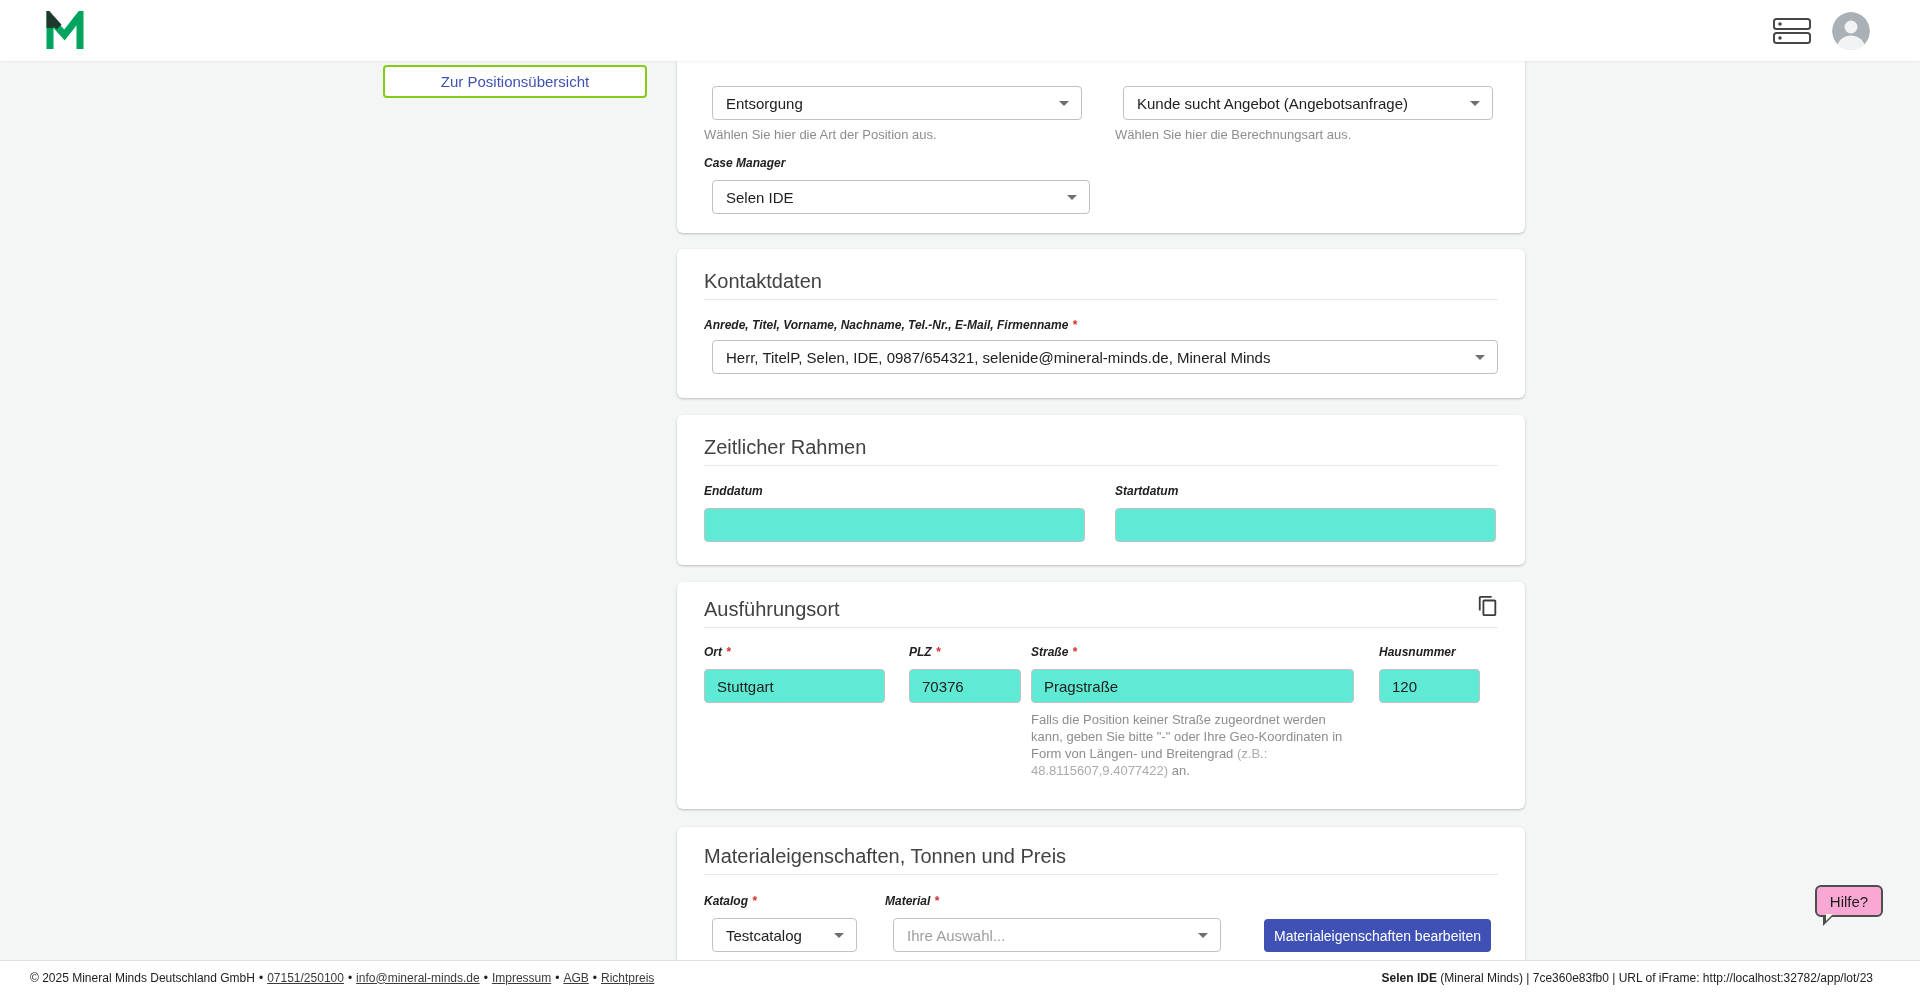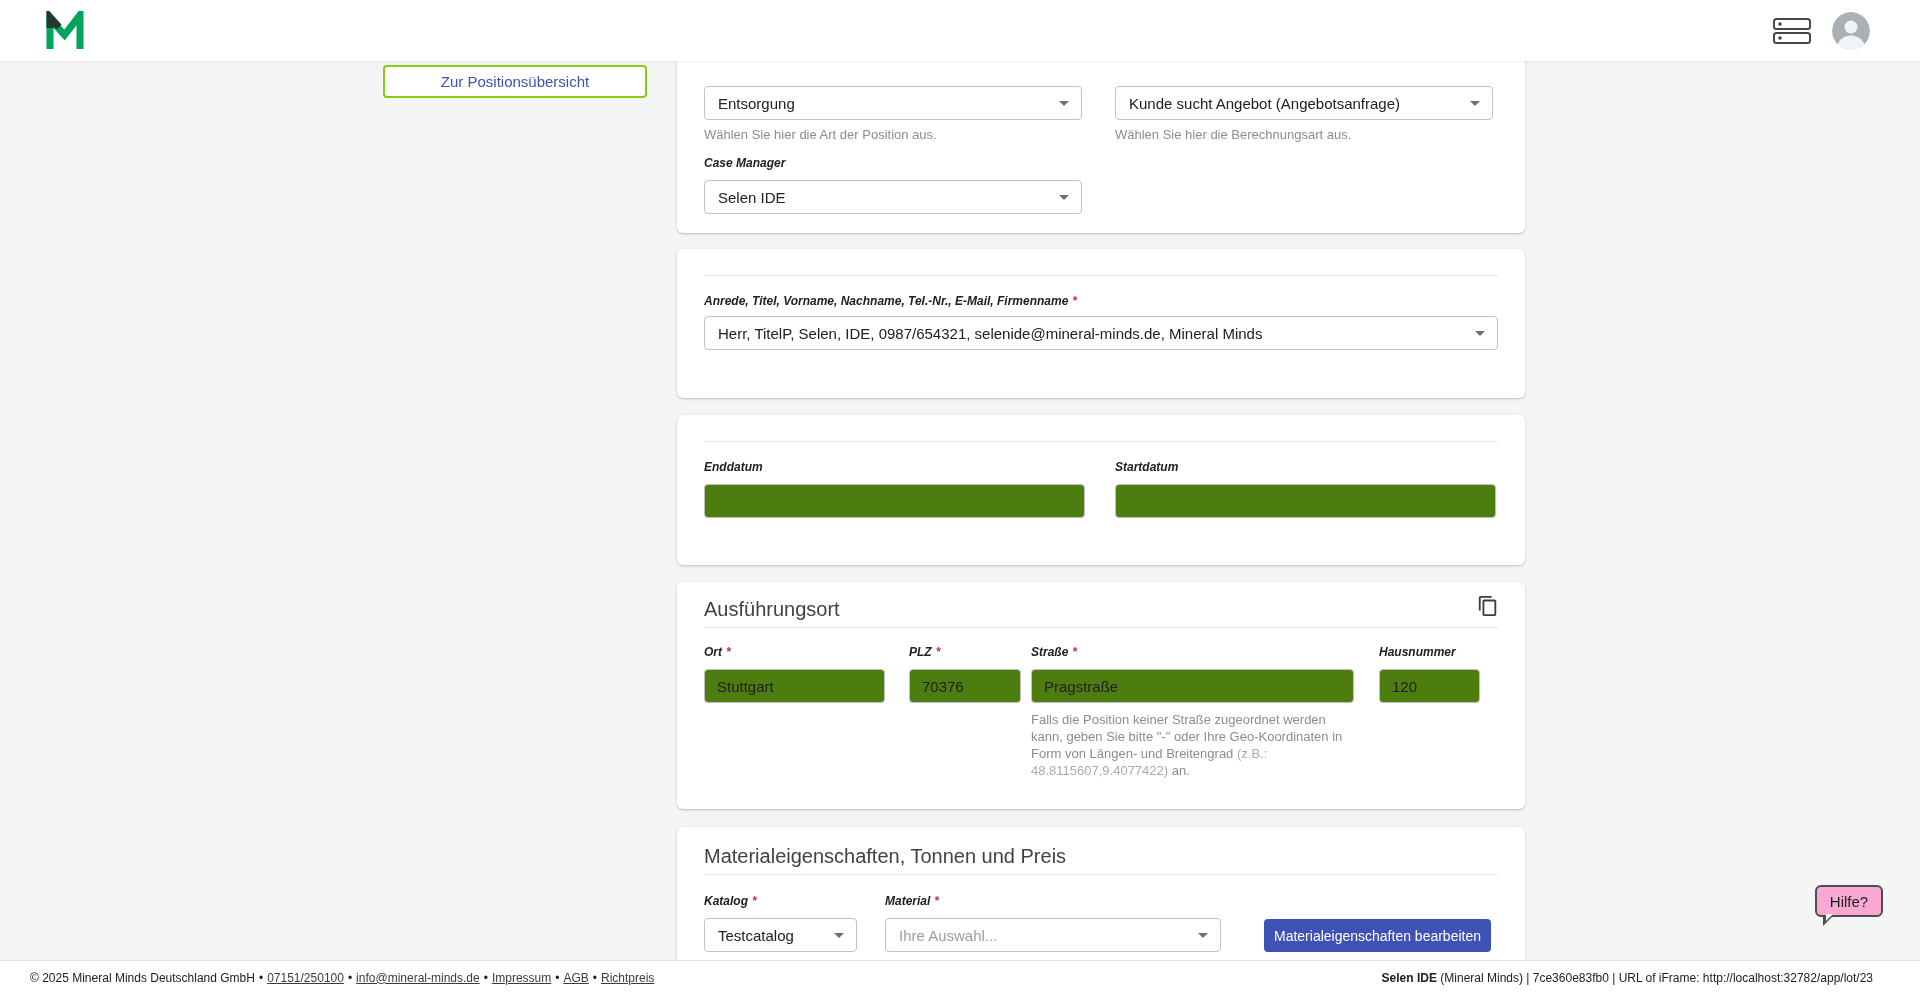--- a/index.html
+++ b/index.html
@@ -27,26 +27,26 @@
   .card-pad { padding-left:27px; padding-right:27px; }
   .card-title { font-size:20px; font-weight:400; color:#424242; line-height:24px; }
   .hr { border:none; border-top:1px solid #e8e8e8; margin-top:6px; }
   .lbl { font-size:12px; font-weight:bold; color:#212121; line-height:18px;font-style:italic; }
   .req { color:#d32f2f; font-weight:bold; margin-left:4px; }
   .helper { font-size:13px; color:#8d8d8d; line-height:17px; margin-top:6px; }
   .helper .lighter { color:#ababab; }
 
   .select { position:relative; height:34px; border:1px solid #c1c1c1; border-radius:4px;
             background:#fff; display:flex; align-items:center; padding:0 30px 0 13px;
-            font-size:15px; color:#212121; cursor:pointer; white-space:nowrap; overflow:hidden; }
+            font-size:15px; color:#212121; cursor:pointer; white-space:nowrap; overflow:hidden;margin-left:8px; }
   .select::after { content:""; position:absolute; right:12px; top:50%; margin-top:-2px;
             border-left:5px solid transparent; border-right:5px solid transparent;
             border-top:5px solid #6f6f6f; }
   .select .placeholder { color:#9e9e9e; }
-  .tinput { height:34px; width:100%; border:1px solid #c1c1c1; border-radius:4px; background:#4d7c0f;
+  .tinput { height:34px; width:100%; border:1px solid #c1c1c1; border-radius:4px; background:#5eead4;
             padding:0 12px; font-size:15px; color:#212121; font-family:inherit; }
 
   
   #card-position { top:36px; height:197px; z-index:1; padding-top:50px; }
   .two-col { display:flex; gap:33px; }
   .col378 { width:378px; }
 
   
   #card-contact { top:249px; height:149px; padding-top:20px; }
   #card-contact .lbl { margin-top:16px; }
@@ -115,30 +115,32 @@
         <div class="helper">Wählen Sie hier die Berechnungsart aus.</div>
       </div>
     </div>
     <div class="lbl" style="margin-top:11px;">Case Manager</div>
     <div class="select col378" style="margin-top:8px;">
       <span>Selen IDE</span>
     </div>
   </div>
 
   <div class="card card-pad" id="card-contact">
+    <div class="card-title">Kontaktdaten</div>
     <hr class="hr">
     <div class="lbl">
       <span>Anrede, Titel, Vorname, Nachname, Tel.-Nr., E-Mail, Firmenname</span><span class="req">*</span>
     </div>
     <div class="select">
       <span>Herr, TitelP, Selen, IDE, 0987/654321, selenide@mineral-minds.de, Mineral Minds</span>
     </div>
   </div>
 
   <div class="card card-pad" id="card-time">
+    <div class="card-title">Zeitlicher Rahmen</div>
     <hr class="hr">
     <div class="time-cols">
       <div class="col381">
         <div class="lbl">Enddatum</div>
         <input class="tinput" type="text" style="">
       </div>
       <div class="col381">
         <div class="lbl">Startdatum</div>
         <input class="tinput" type="text" style="">
       </div>

